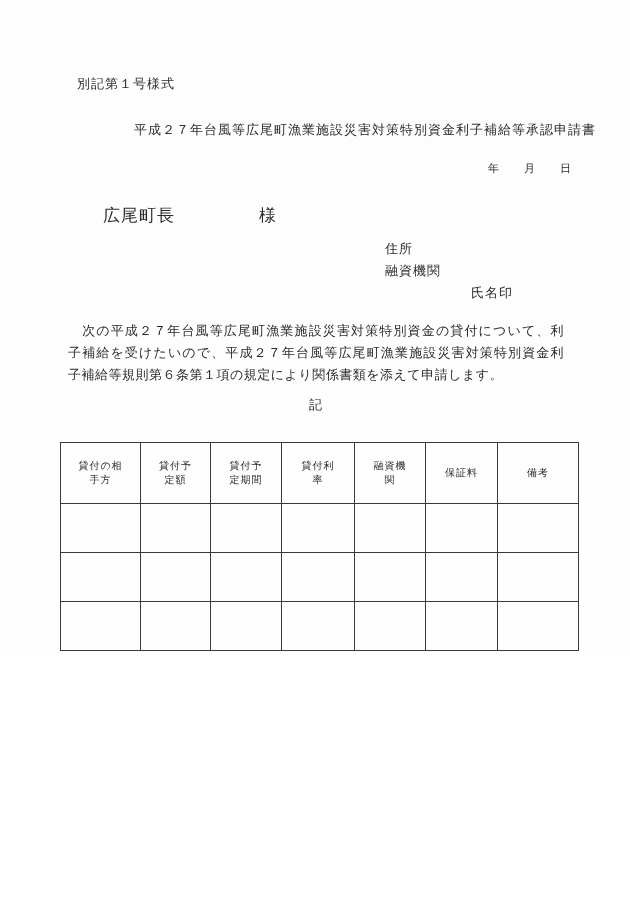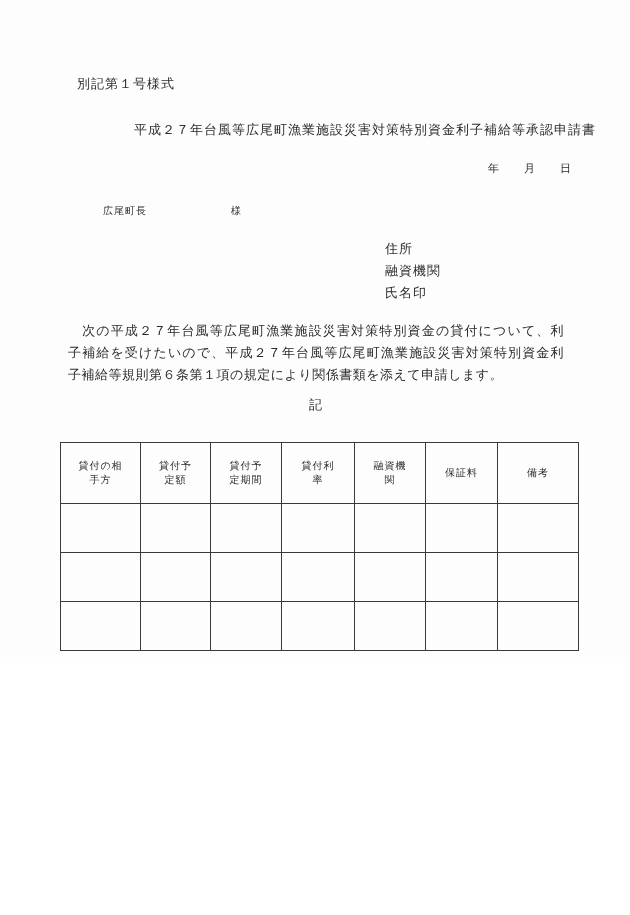--- a/index.html
+++ b/index.html
@@ -38,39 +38,39 @@
     top: 161px;
     right: 58px;
     font-size: 11px;
     letter-spacing: 1px;
     white-space: nowrap;
   }
   .addressee {
     position: absolute;
     left: 103px;
     top: 204px;
-    font-size: 10px;
+    font-size: 17px;
     letter-spacing: 1px;
     white-space: nowrap;
   }
   .addressee .honorific {
     margin-left: 84px;
   }
   .sig-block {
     position: absolute;
     left: 385px;
     top: 238px;
     width: 128px;
     font-size: 13px;
     letter-spacing: 1px;
     line-height: 22px;
   }
   .sig-block .name-row {
     display: flex;
-    justify-content: flex-start;
+    justify-content: flex-end;
   }
   .body-para {
     position: absolute;
     left: 68px;
     top: 320px;
     width: 496px;
     font-size: 13px;
     letter-spacing: 0.5px;
   }
   .body-para .jline {

